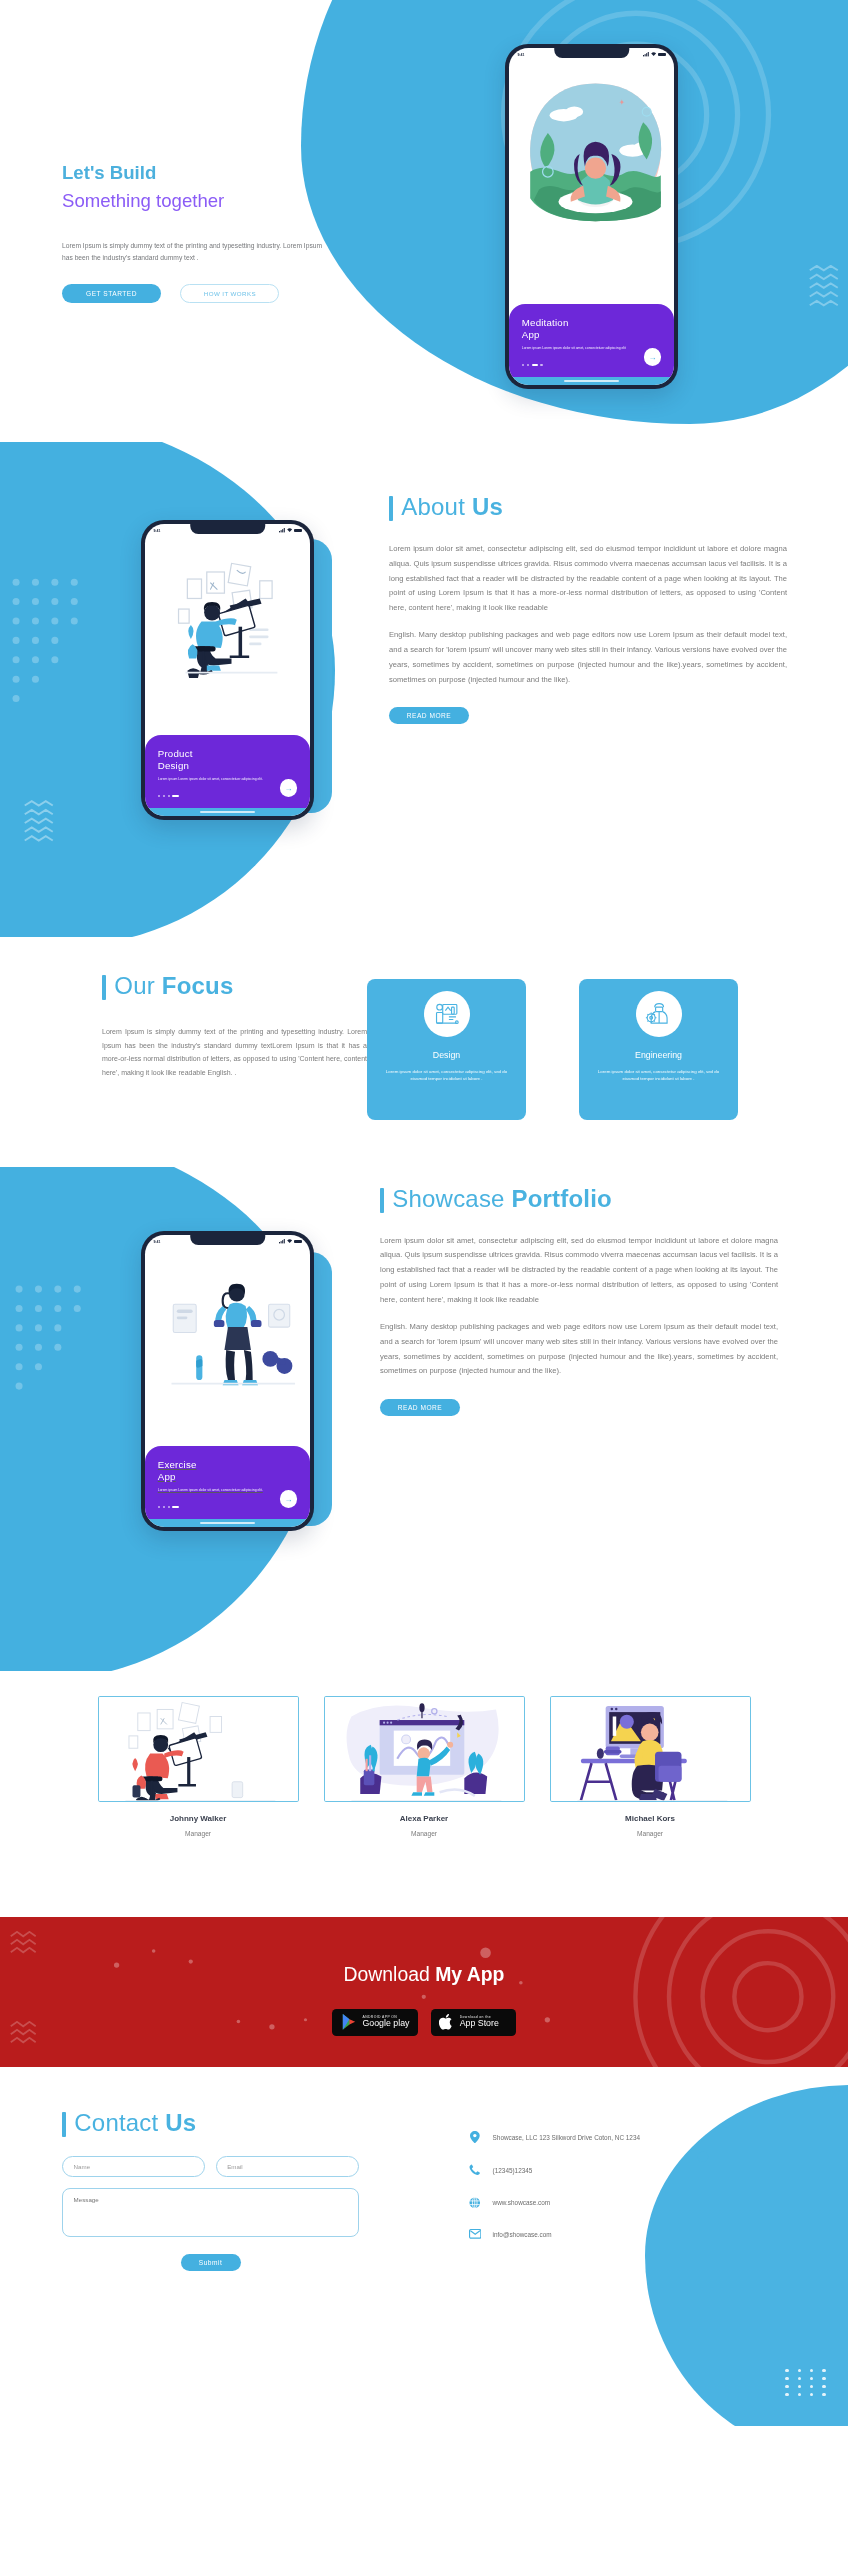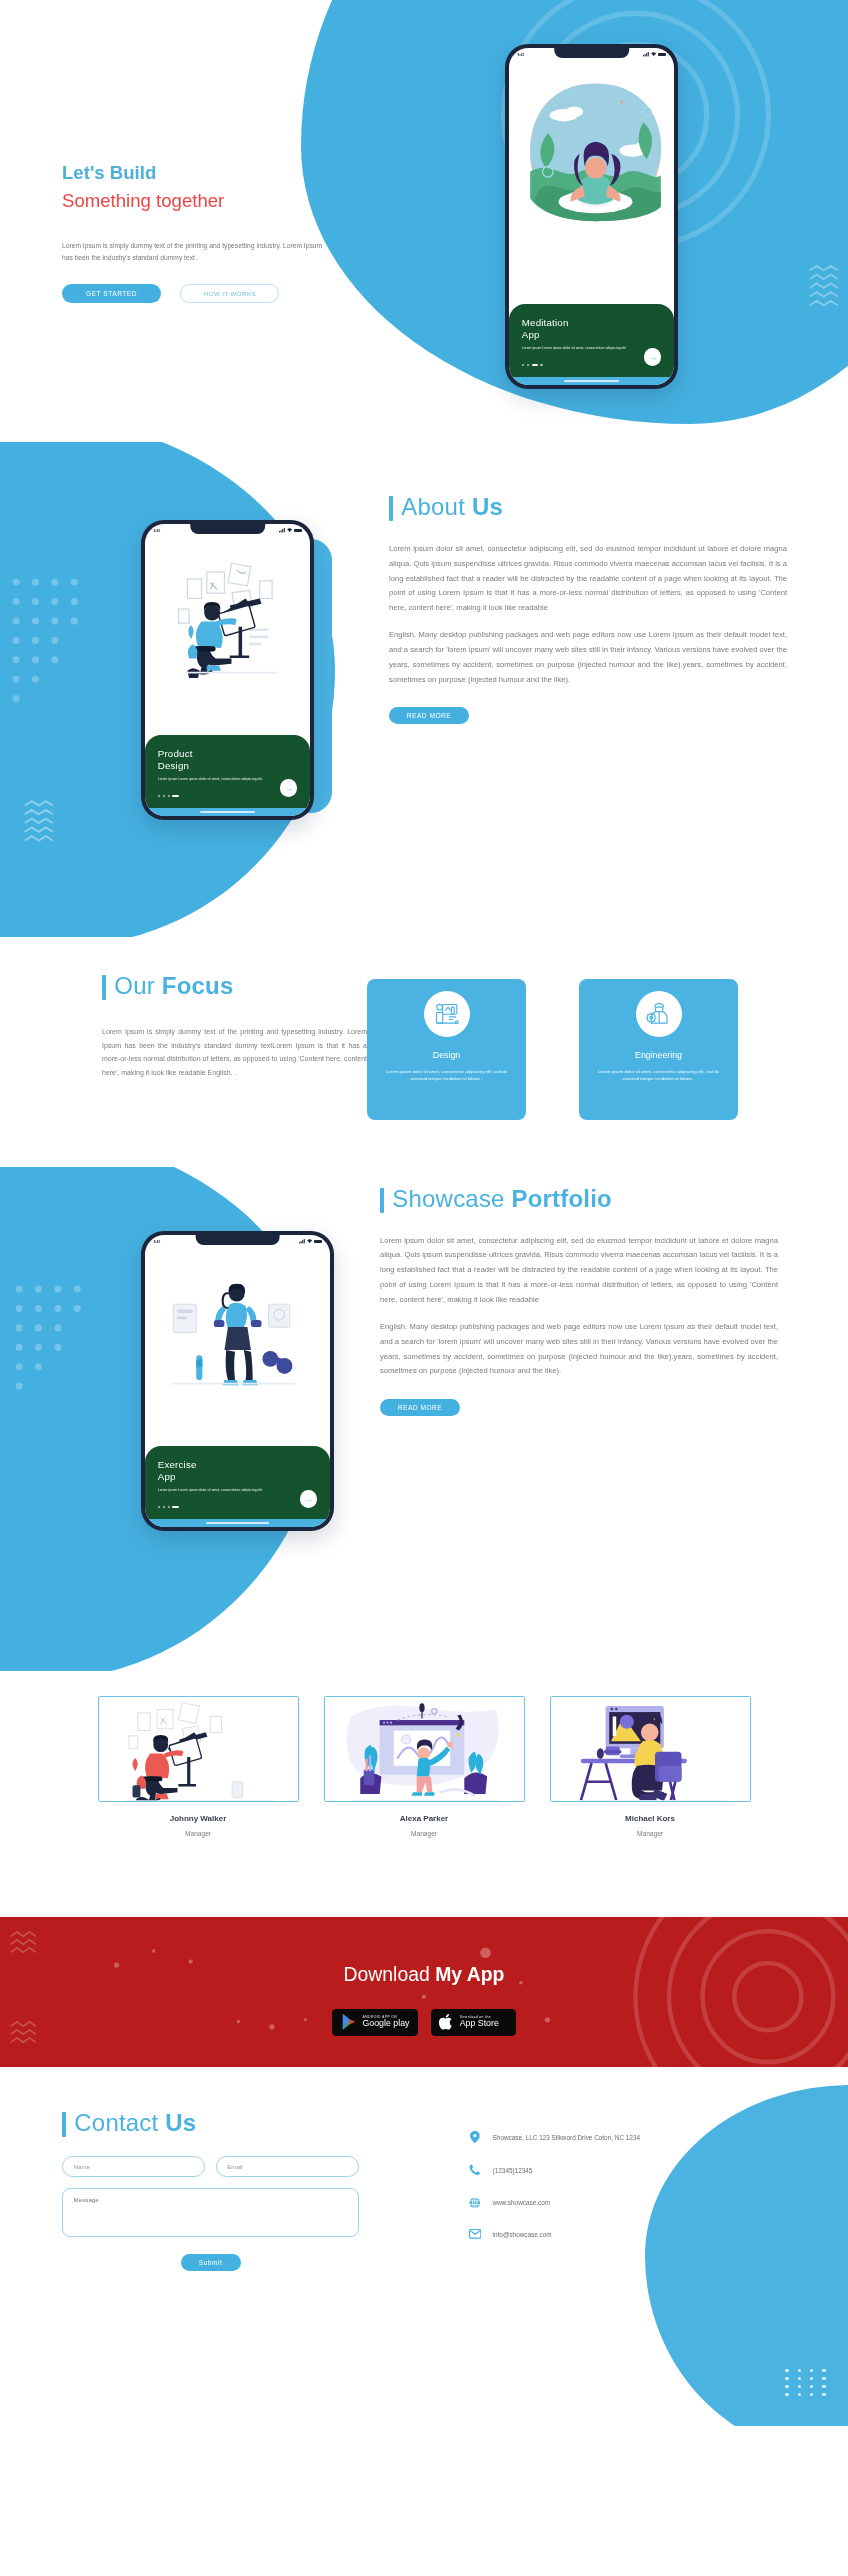--- a/index.html
+++ b/index.html
@@ -29,21 +29,21 @@
   .hero { position:relative; height: 442px; overflow:hidden; }
   .hero-blob {
     position:absolute; top:-194px; right:-124px; width: 671px; height: 618px;
     background:#44b0e0;
     border-radius: 48% 52% 42% 58% / 55% 45% 55% 45%;
   }
   .hero-rings { position:absolute; top:0px; right:53px; width:371px; height:371px; opacity:.55;}
   .hero-zig { position:absolute; right:5.3px; top:265px; opacity:.5;}
   .hero-copy { position:absolute; left:62px; top:159px; width:292px; z-index:5; }
   .hero-h1 { font-size:18.6px; font-weight:700; color:#4cb0dd; line-height:1.5; }
-  .hero-h2 { font-size:18.6px; font-weight:400; color:#ef4444; line-height:1.5; margin-bottom:25px;}
+  .hero-h2 { font-size:18.6px; font-weight:400; color:#8b5cf6; line-height:1.5; margin-bottom:25px;}
   .hero-p { font-size:6.7px; line-height:1.85; color:#77797c; width:265px; }
   .hero-btns { margin-top:19.4px; display:flex; gap:19.4px; }
   .hero-btns .btn-pill { width:99px; height:18.6px; }
   .hero-btns .btn-outline { width:99px; height:18.6px; }
 
   
   .phone {
     position:relative; border-radius:23px; background:#1b253c;
     padding:4.4px; box-shadow:0 8.8px 21px rgba(20,40,70,.18);
   }
@@ -58,21 +58,21 @@
   }
   .statusbar {
     position:absolute; top:1.8px; left:0; right:0; height:8.8px; z-index:3;
     display:flex; justify-content:space-between; align-items:center;
     padding:0 8px; font-size:3.5px; color:#1b253c; font-weight:700;
   }
   .sb-right { display:flex; gap:1.8px; align-items:center; }
   .sb-bat { width:8px; height:3.5px; background:#1b253c; border-radius:0.9px; }
   .phone-art { flex:1; position:relative; overflow:hidden; }
   .phone-card {
-    background:#14532d; color:#fff; border-top-left-radius:16px; border-top-right-radius:16px;
+    background:#6d28d9; color:#fff; border-top-left-radius:16px; border-top-right-radius:16px;
     padding:12.4px 12.4px 10.6px 12.4px; position:relative;
   }
   .phone-card h3 { font-size:9.7px; font-weight:400; line-height:1.25; letter-spacing:0.2px; }
   .phone-card p { font-size:3.4px; line-height:1.5; margin-top:5.3px; opacity:.92; width:78%; }
   .dots { display:flex; gap:2.7px; align-items:center; margin-top:12.4px; }
   .dots i { width:2.2px; height:2.2px; border-radius:50%; background:rgba(255,255,255,.65); display:block;}
   .dots i.wide { width:6.2px; border-radius:1.8px; background:#fff; }
   .fab {
     position:absolute; right:12.4px; bottom:10.6px; width:17.7px; height:17.7px; border-radius:50%;
     background:#fff; color:#4ab3e2; display:flex; align-items:center; justify-content:center;
@@ -502,21 +502,21 @@
           <circle cx="52" cy="74" r="4"></circle>
         <circle cx="8" cy="96" r="4"></circle>
           <circle cx="30" cy="96" r="4"></circle>
         <circle cx="8" cy="118" r="4"></circle>
       </g>
     </svg>
 
     <div class="show-phone-shadow"></div>
 
     <div class="show-phone-wrap">
-      <div class="phone" style="width:193px; height:300px;">
+      <div class="phone" style="width:173px; height:300px;text-decoration:underline;">
         <div class="phone-screen">
           <div class="notch"></div>
           <div class="statusbar">
             <span>9:41</span>
             <span class="sb-right">
               <svg width="6.2" height="4.4" viewBox="0 0 7 5">
                 <g fill="#1b253c">
                     <rect x="0" y="3.4" width="1.2" height="1.6"></rect>
                     <rect x="1.8" y="2.4" width="1.2" height="2.6"></rect>
                     <rect x="3.6" y="1.3" width="1.2" height="3.7"></rect>

